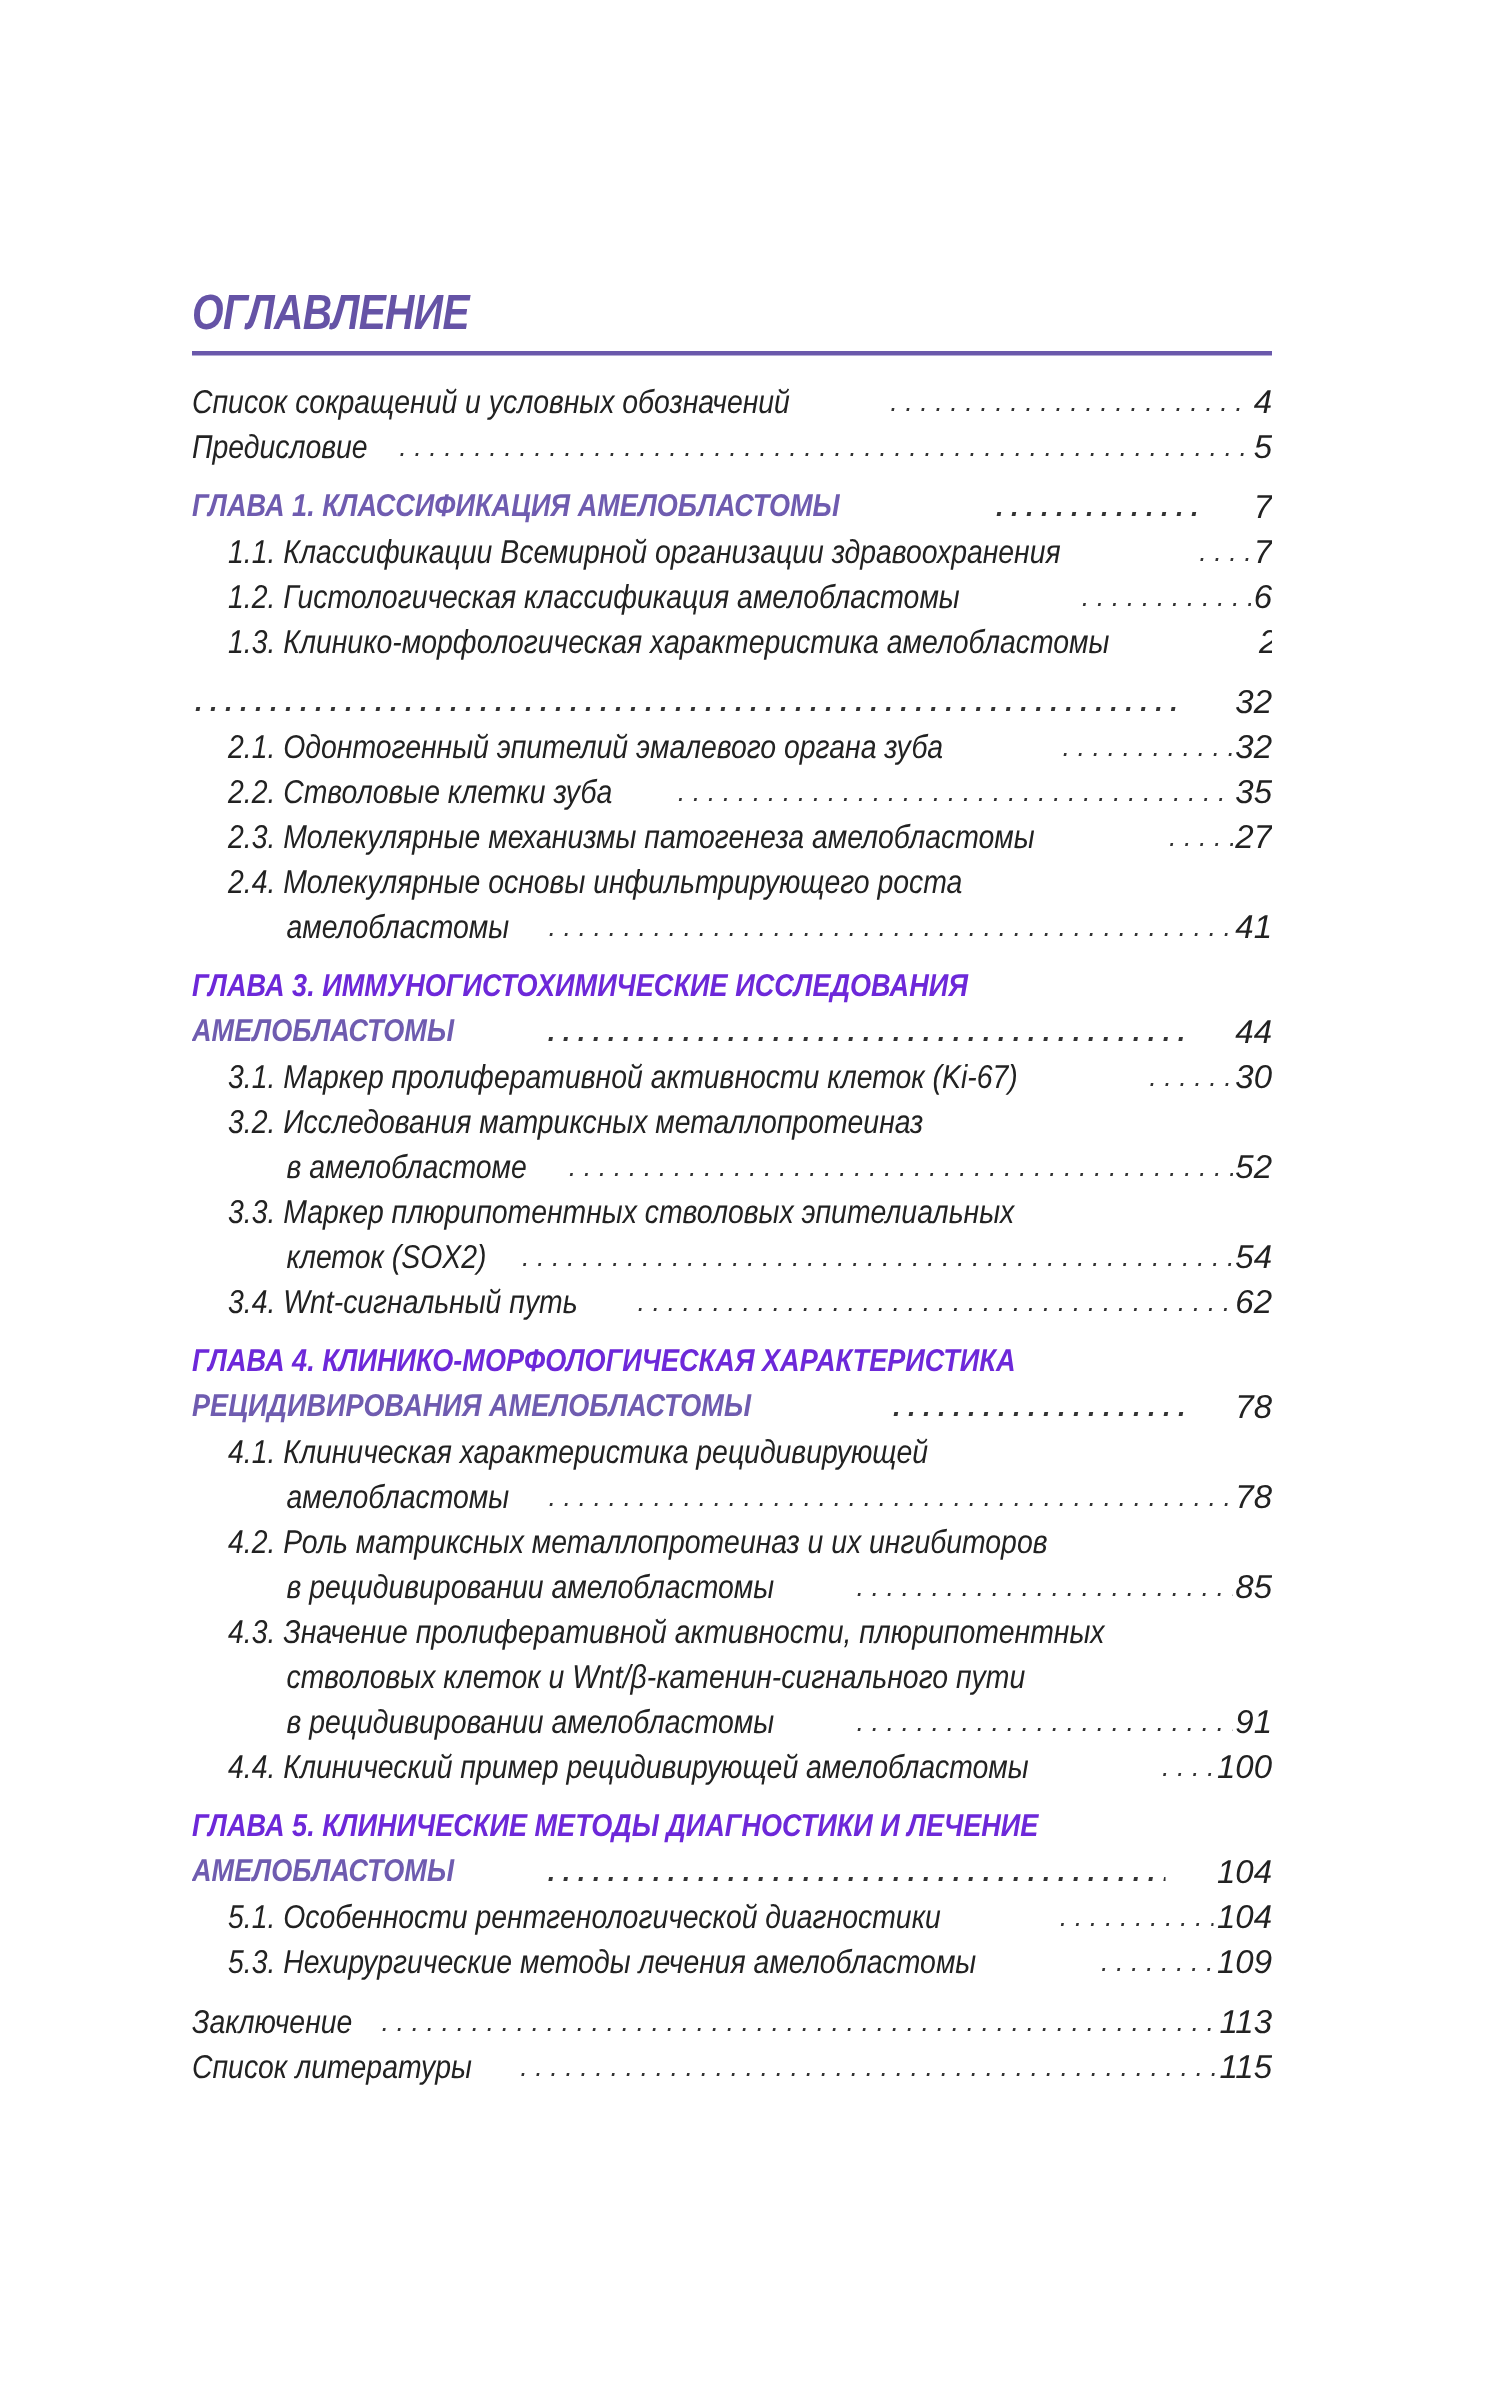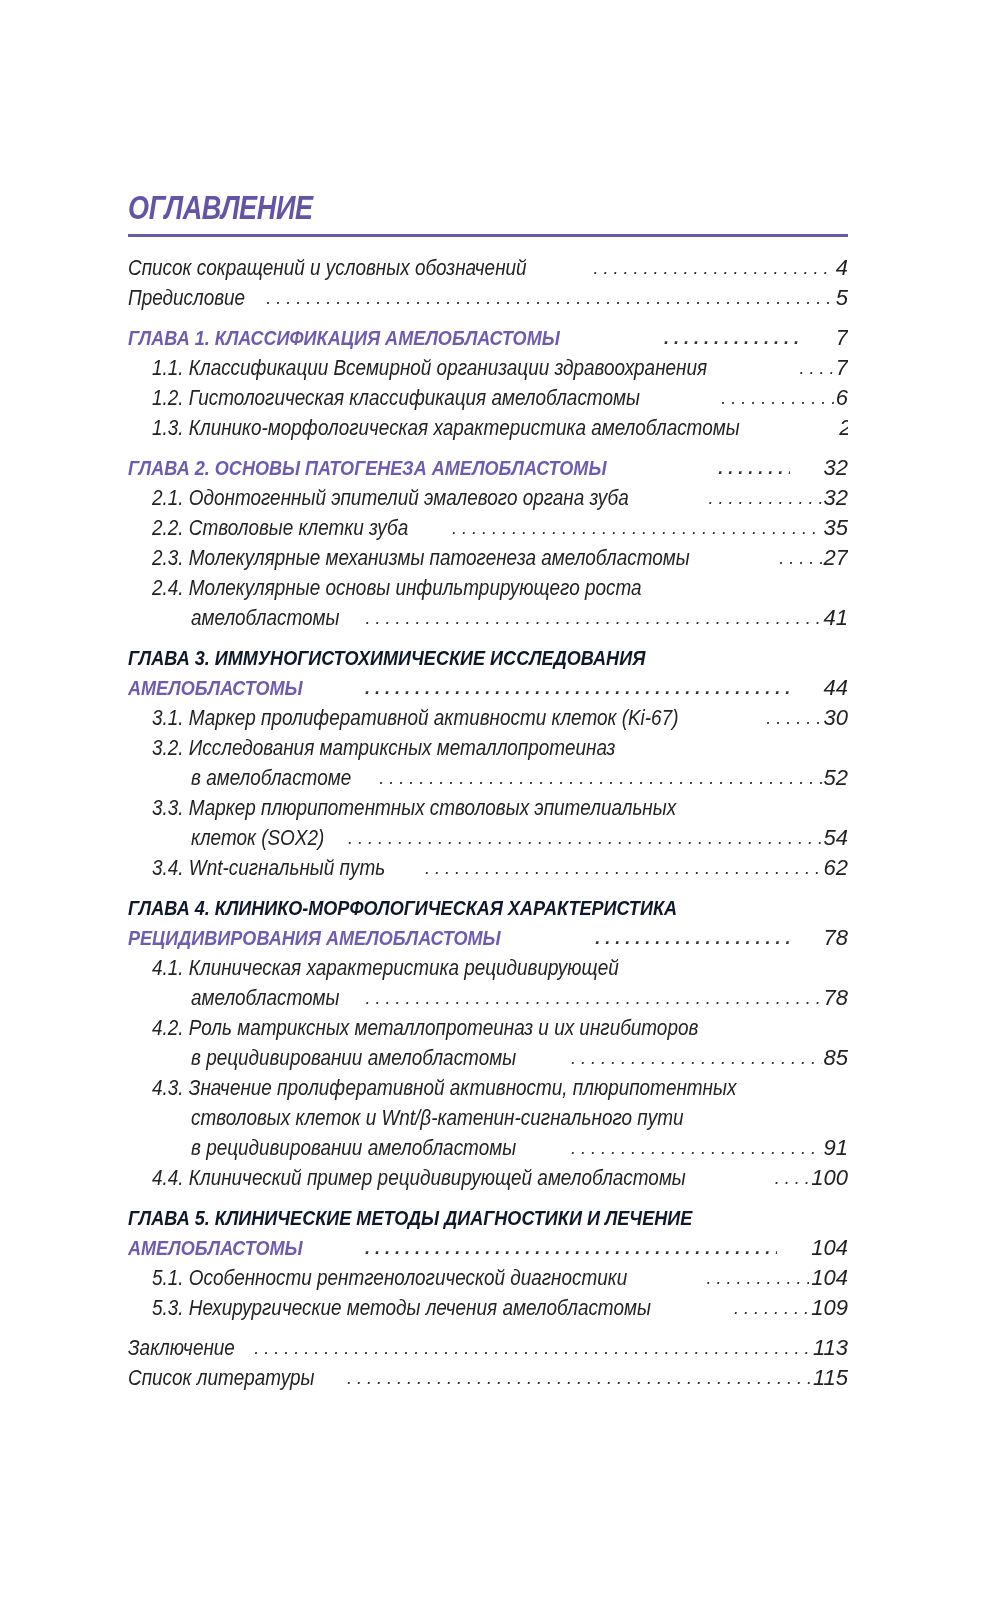--- a/index.html
+++ b/index.html
@@ -25,21 +25,21 @@
     flex: 1 1 auto; overflow: hidden; margin: 0 2px; letter-spacing: 3px;
     color: #333; font-size: 18px;
   }
   .row .dots::before {
     content: ". . . . . . . . . . . . . . . . . . . . . . . . . . . . . . . . . . . . . . . . . . . . . . . . . . . . . . . . . . . . . . . . . . . . . . . . . . . . . . . . . . . . . . . . . . .";
     letter-spacing: 0;
   }
   .row .page-num { flex: 0 0 auto; text-align: right; }
   .chap { color: #6f5cb0; font-weight: bold; font-size: 21px; gap: 32px; }
   .chap .page-num { color: #222; font-weight: normal; font-size: 22px; }
-  .chap-line { height: 30px; line-height: 30px; font-size: 21px; font-weight: bold; color: #0f172a; white-space: nowrap; }
+  .chap-line { height: 30px; line-height: 30px; font-size: 21px; font-weight: bold; color: #6d28d9; white-space: nowrap; }
   .sub { padding-left: 24px; }
   .sub-line { padding-left: 24px; height: 30px; line-height: 30px; font-size: 22px; white-space: nowrap; }
   .gap { height: 10px; }
   .narrow { display: inline-block; transform: scaleX(0.86); transform-origin: left center; }
 </style>
 </head>
 <body>
 
 <div class="page">
   <h1 class="title">ОГЛАВЛЕНИЕ</h1>
@@ -80,21 +80,20 @@
       <div>
         <div class="row sub">
           <span class="label"><span class="narrow">1.3. Клинико-морфологическая характеристика амелобластомы</span></span>
           <span class="dots"></span>
           <span class="page-num">24</span>
         </div>
       </div>
       <div class="gap"></div>
       <div>
         <div class="row chap">
-          <span class="label"><span class="narrow">ГЛАВА 2. ОСНОВЫ ПАТОГЕНЕЗА АМЕЛОБЛАСТОМЫ</span></span>
           <span class="dots"></span>
           <span class="page-num">32</span>
         </div>
       </div>
       <div>
         <div class="row sub">
           <span class="label"><span class="narrow">2.1. Одонтогенный эпителий эмалевого органа зуба</span></span>
           <span class="dots"></span>
           <span class="page-num">32</span>
         </div>

